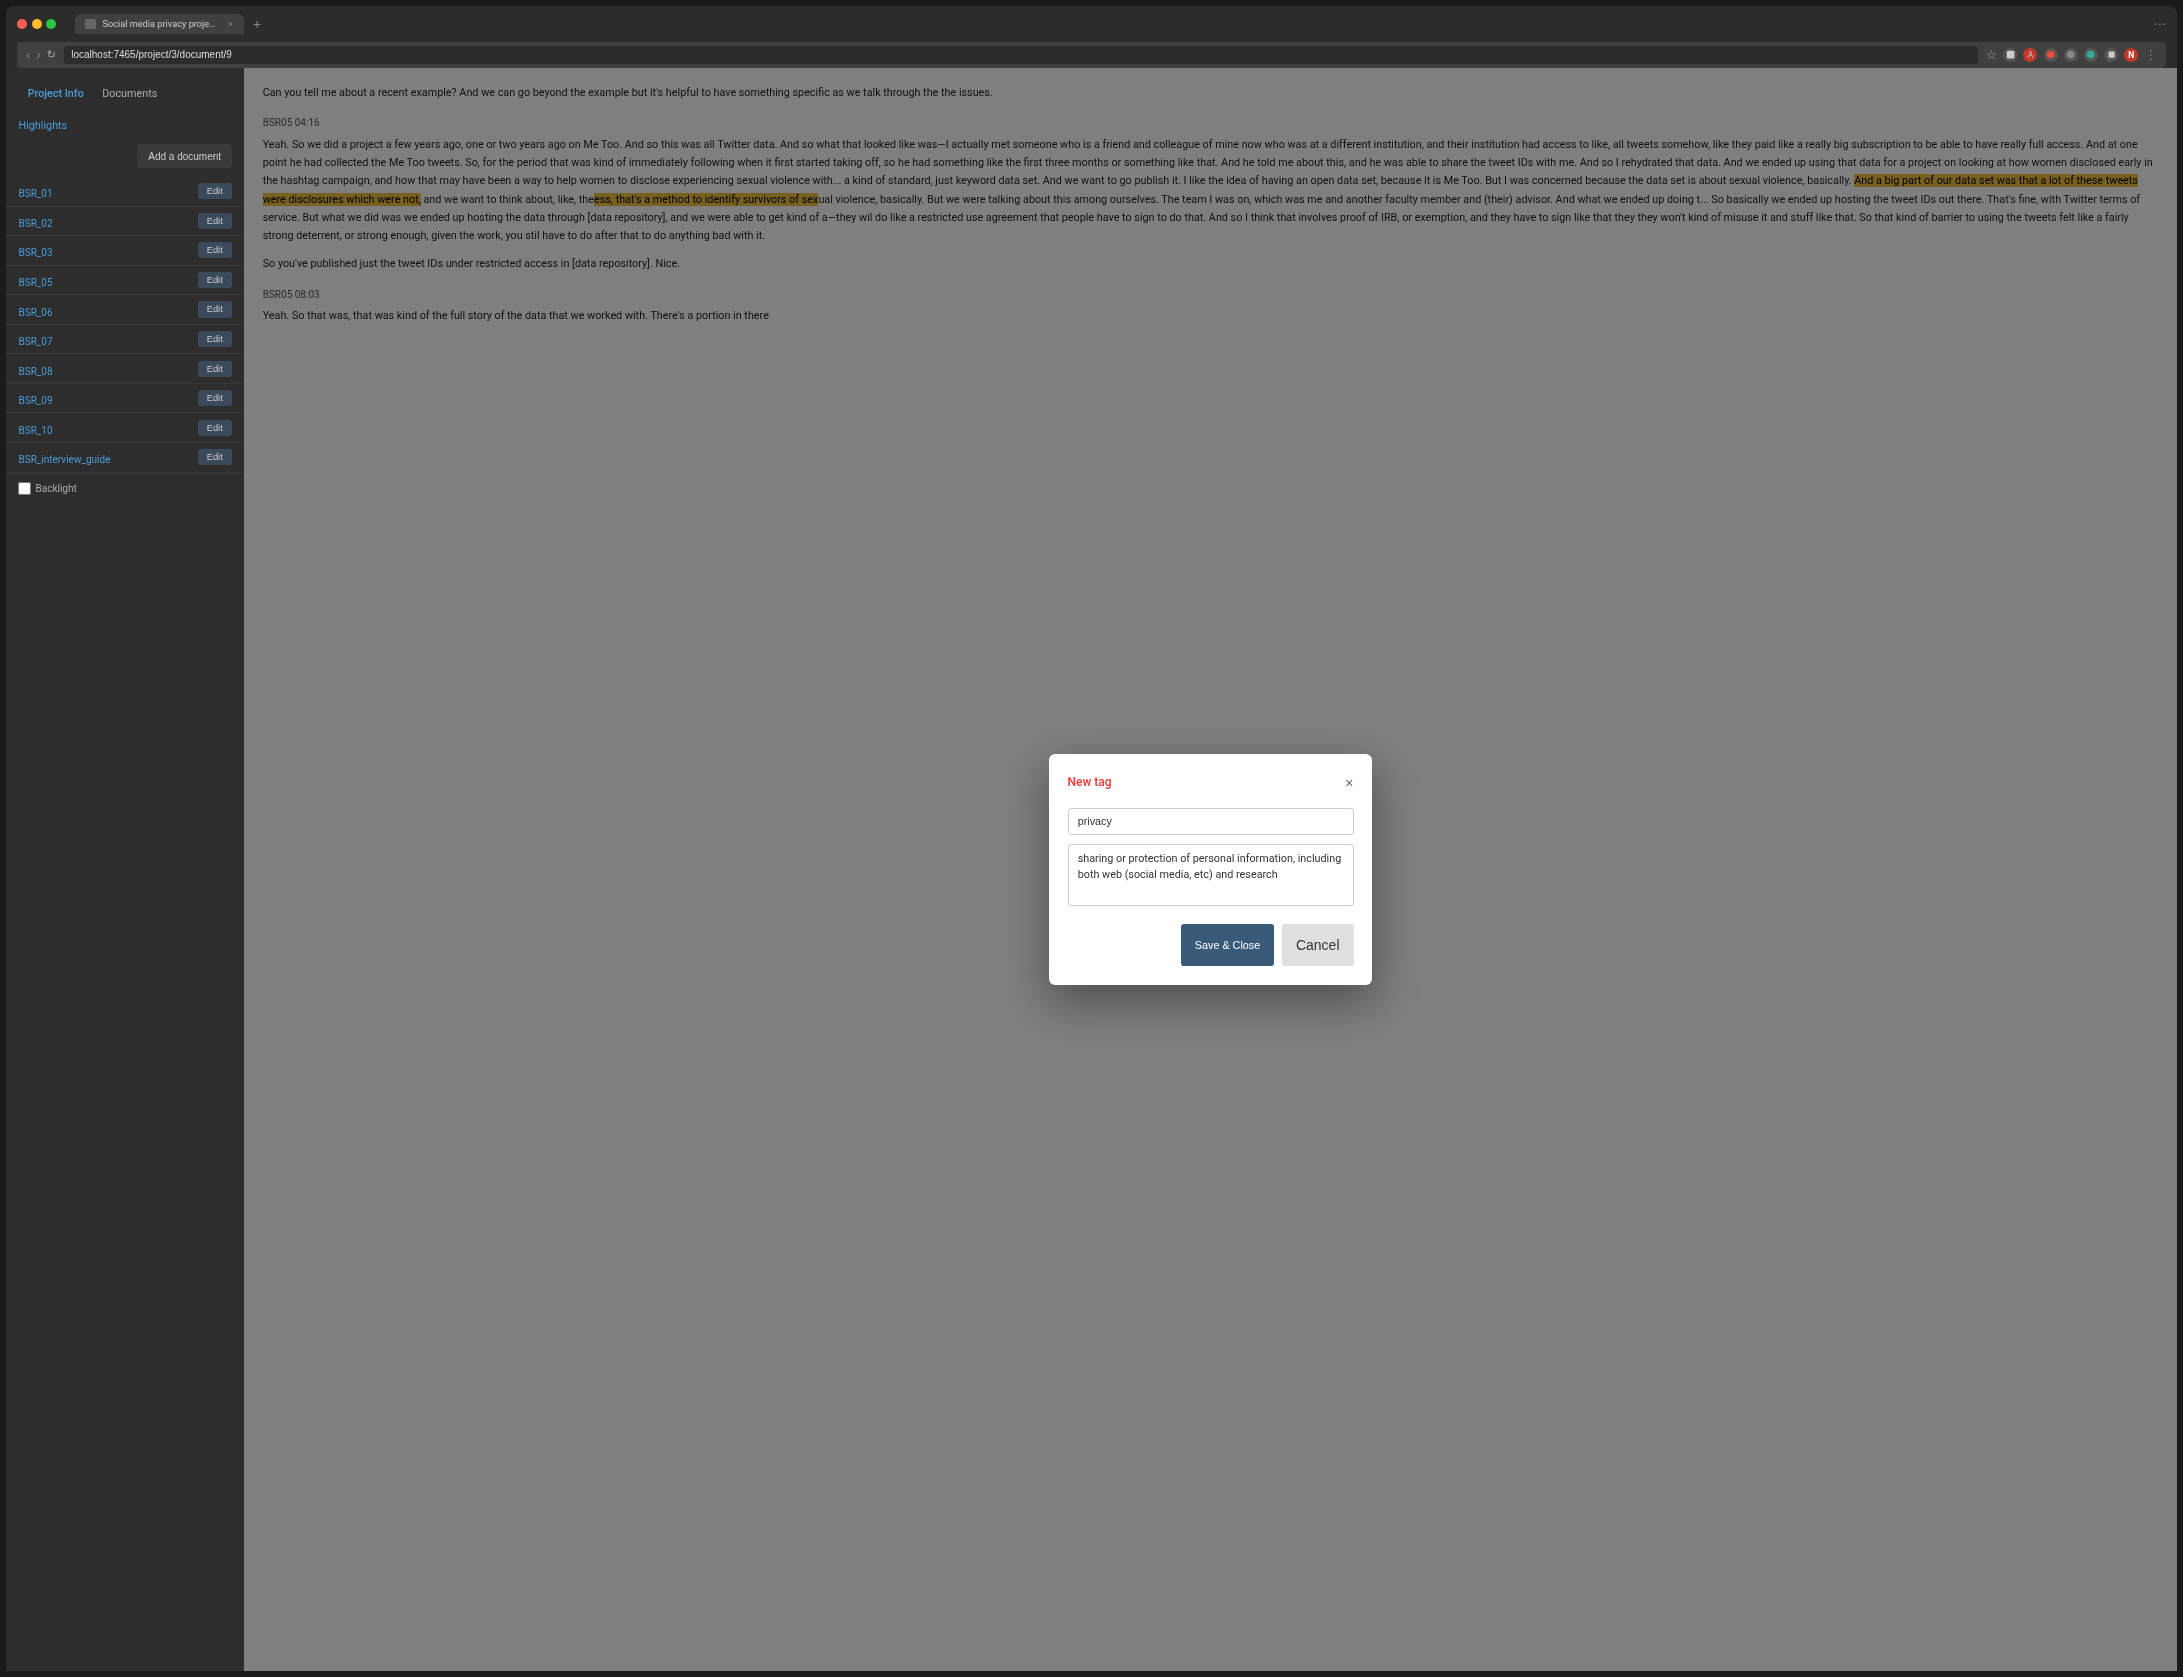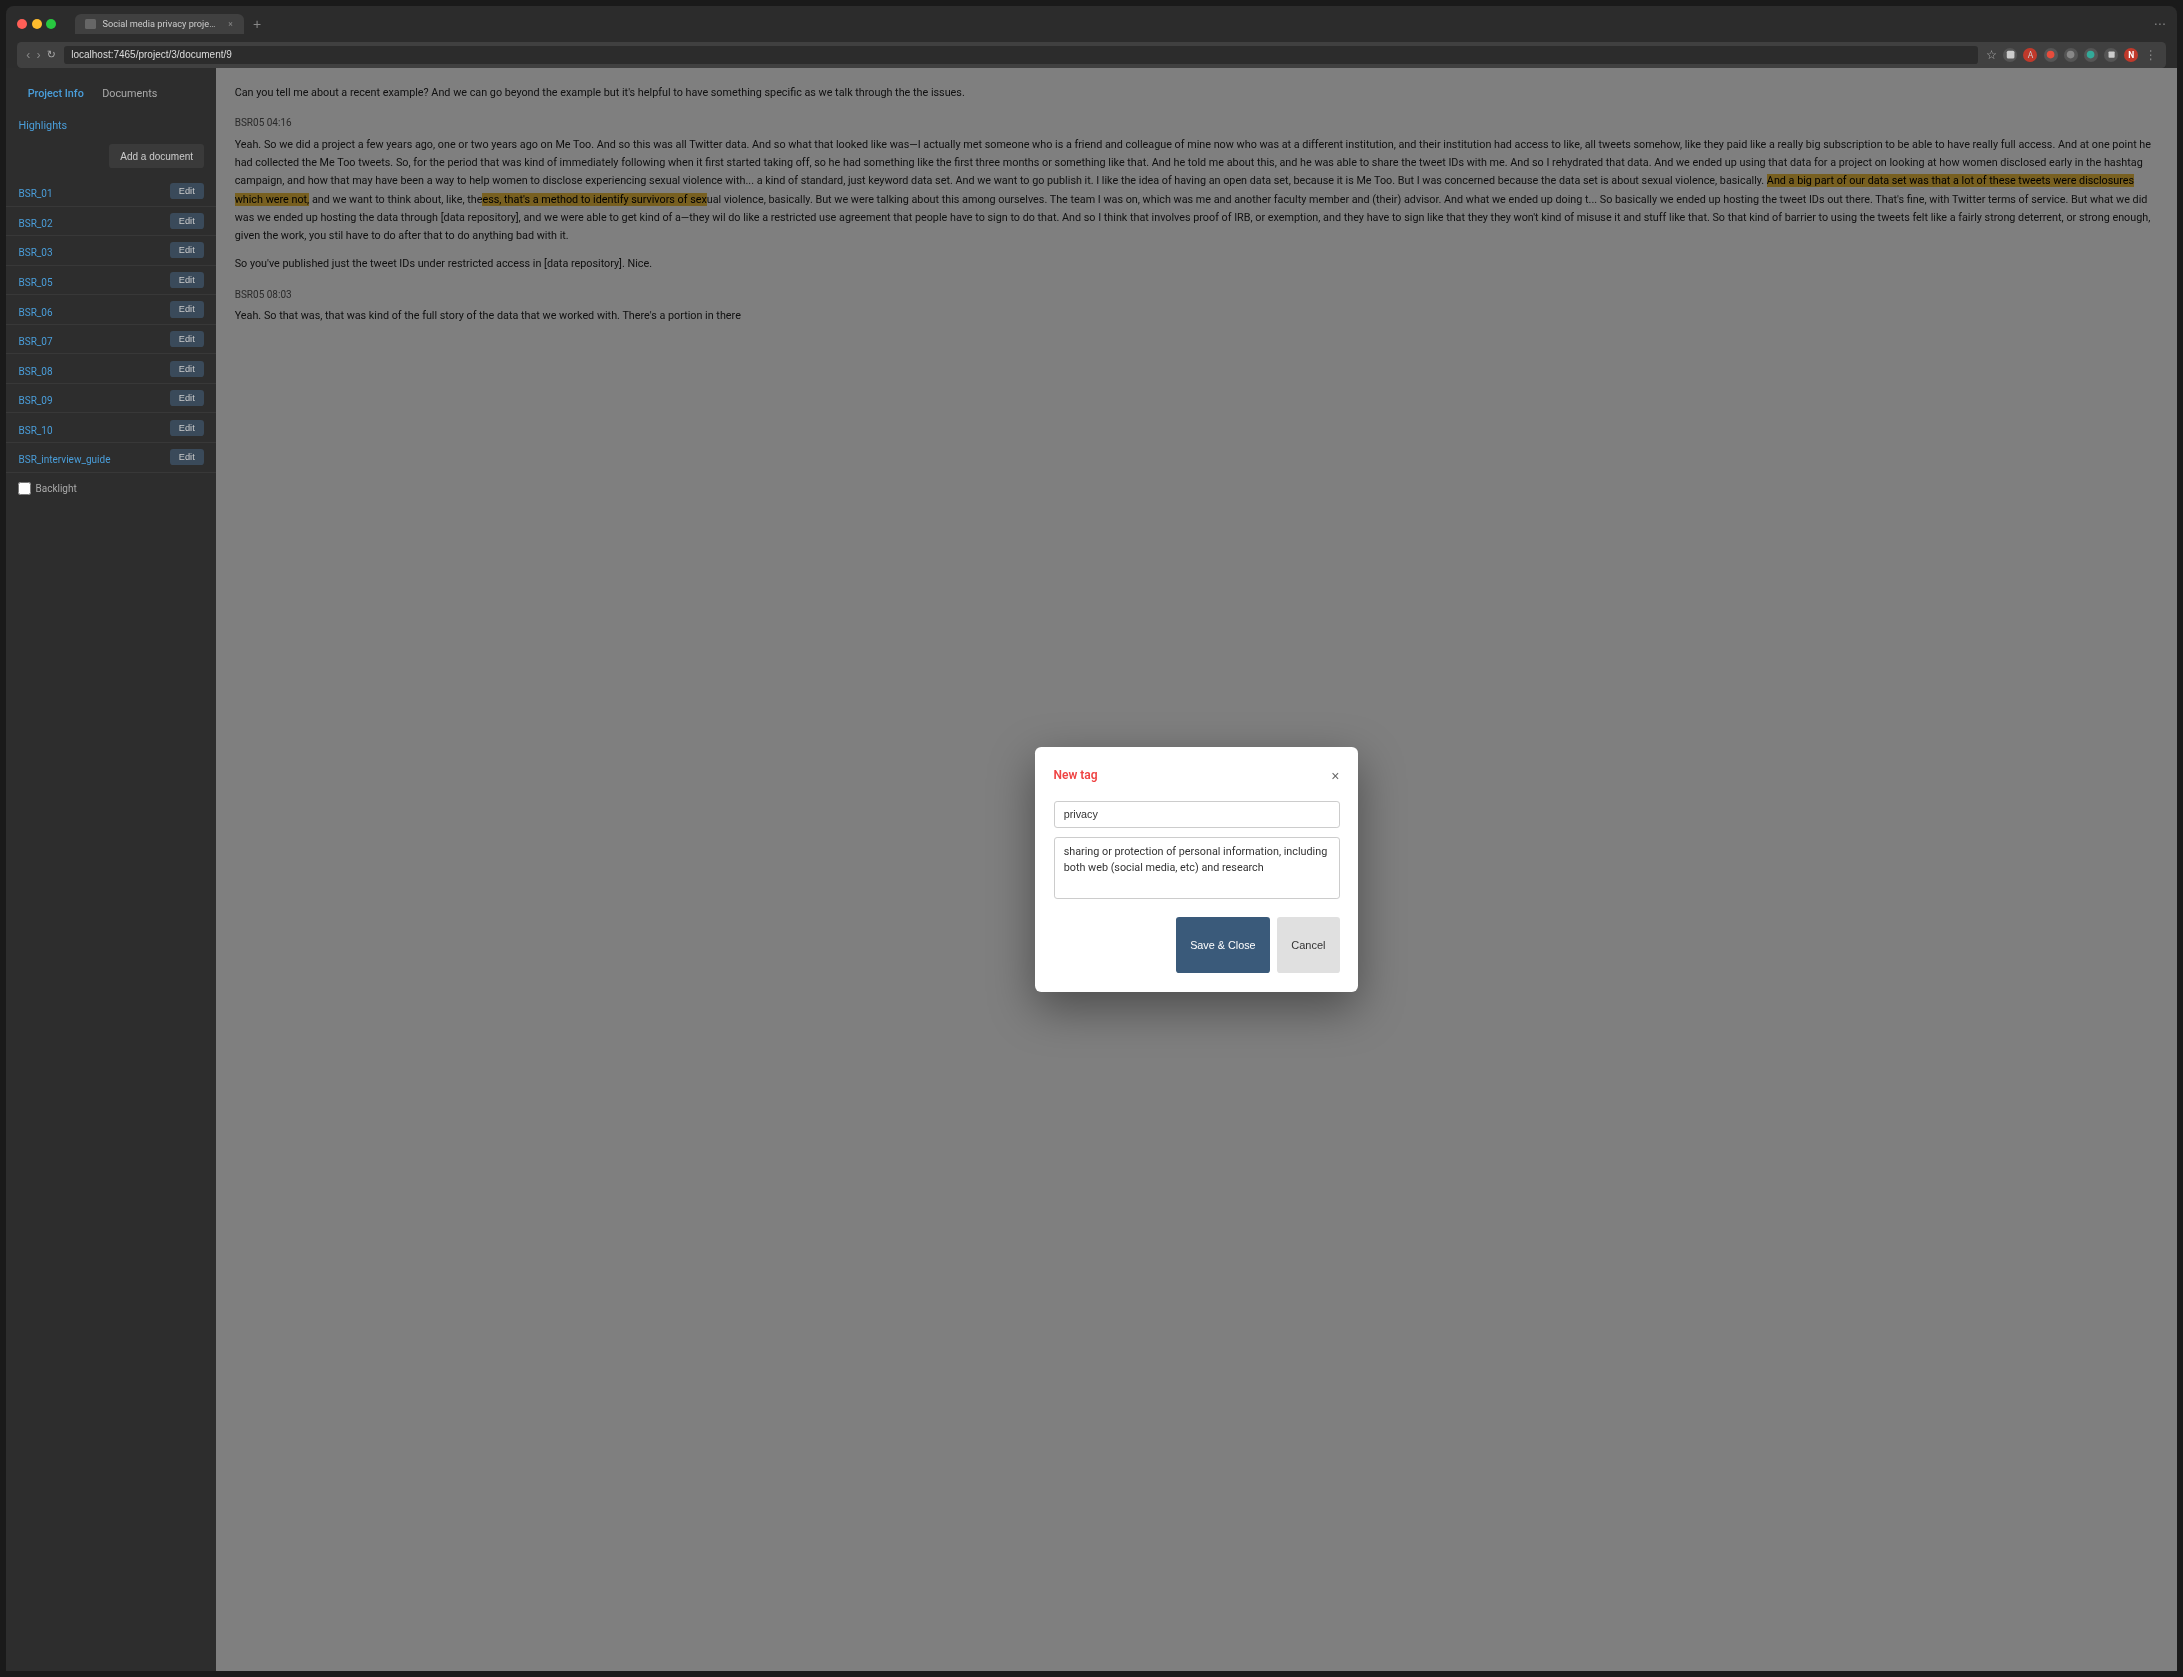--- a/index.html
+++ b/index.html
@@ -177,21 +177,21 @@
     .app-container {
       display: flex;
       flex: 1;
       background: #ffffff;
       overflow: hidden;
       margin: 0 6.2px 6.2px;
     }
 
     
     .sidebar {
-      width: 210px;
+      width: 238px;
       background: #2d2d2d;
       flex-shrink: 0;
       overflow-y: auto;
       padding-top: 12.3px;
     }
 
     .sidebar-nav {
       display: flex;
       gap: 0;
       padding: 0 12.3px;
@@ -386,22 +386,22 @@
       padding: 6.2px 14px;
       font-size: 10.8px;
       cursor: pointer;
     }
 
     .btn-cancel {
       background: #e0e0e0;
       color: #333;
       border: none;
       border-radius: 3.1px;
-      padding: 22px 14px;
-      font-size: 11px;
+      padding: 13px 14px;
+      font-size: 14px;
       cursor: pointer;
     }
   </style>
 </head>
 <body>
 
 <div class="browser-chrome">
   <div class="title-bar">
     <div class="traffic-lights">
       <div class="traffic-light red"></div>

